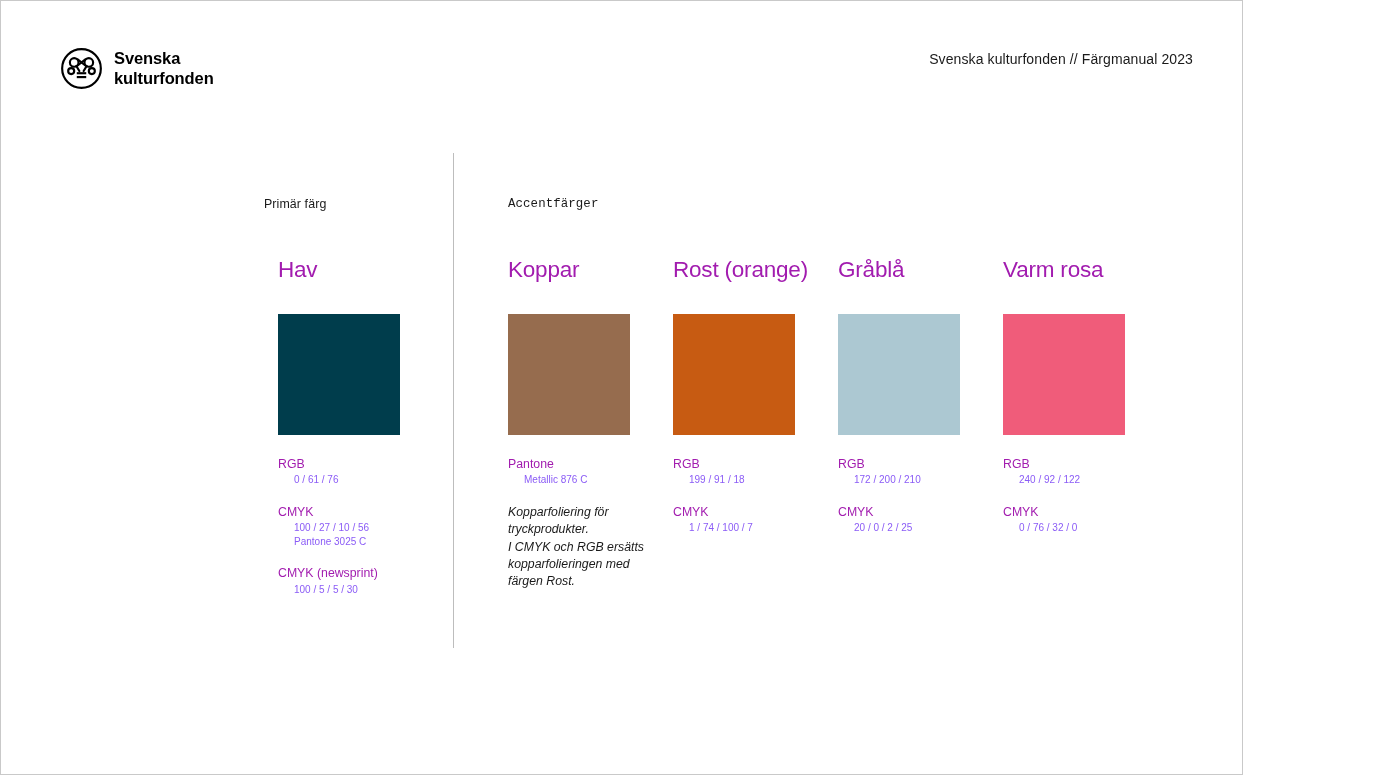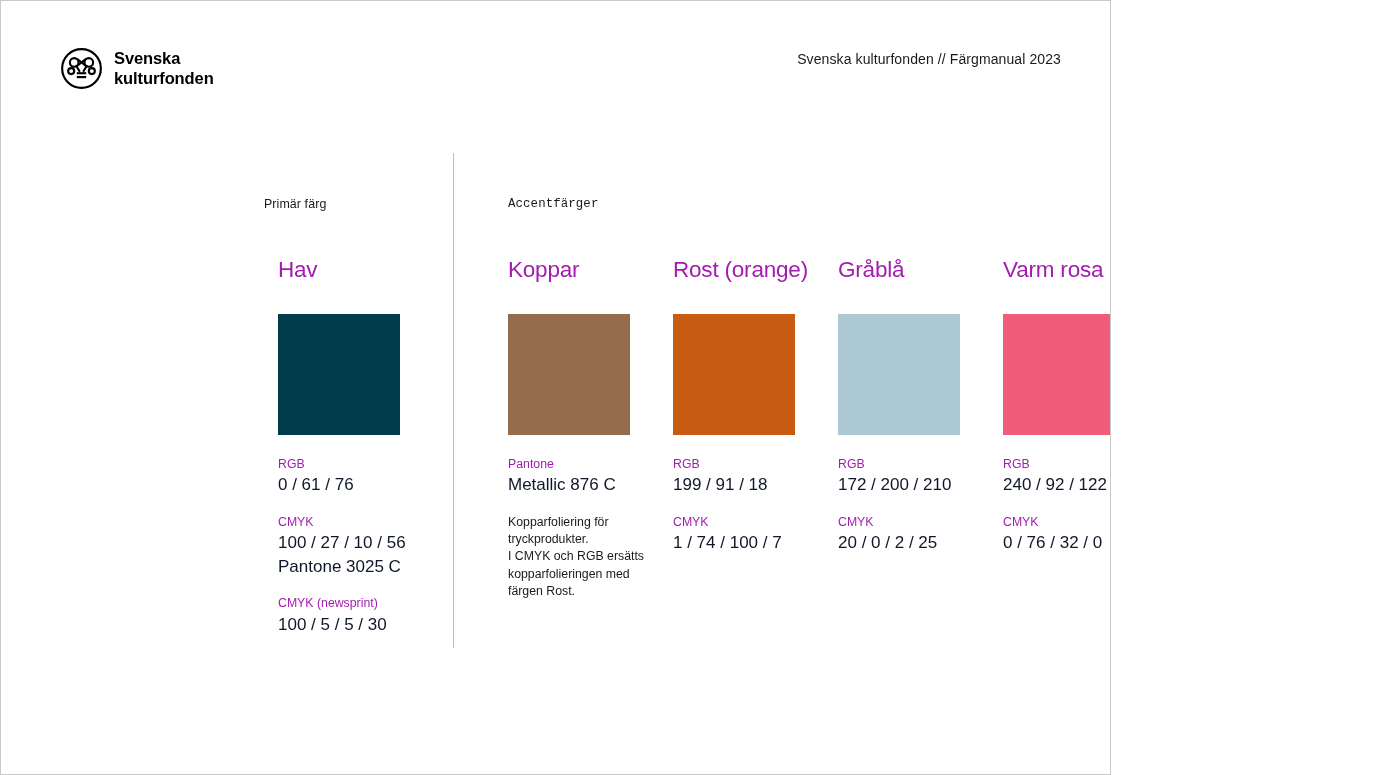--- a/index.html
+++ b/index.html
@@ -9,21 +9,21 @@
     background: #ffffff;
   }
   body {
     font-family: "Liberation Sans", "DejaVu Sans", sans-serif;
     color: #1a1a1a;
     -webkit-font-smoothing: antialiased;
   }
 
   .page {
     position: relative;
-    width: 1111px;
+    width: 1243px;
     height: 775px;
     background: #ffffff;
     box-sizing: border-box;
     border: 1px solid #c9c9c9;
     overflow: hidden;
   }
 
   
   .header {
     position: absolute;
@@ -132,30 +132,32 @@
   }
   .spec-block:last-child { margin-bottom: 0; }
 
   .spec-label {
     font-size: 12.3px;
     line-height: 1.42;
     color: #a21caf;
     white-space: nowrap;
   }
   .spec-value {
-    font-size: 17px;
+    font-size: 10px;
     line-height: 1.42;
-    color: #0f172a;
-    white-space: nowrap;
+    color: #8b5cf6;
+    white-space: nowrap;
+    margin-left: 16px;
   }
   .spec-note {
     font-size: 12.3px;
     line-height: 1.42;
     color: #1a1a1a;
     white-space: pre-line;
+    font-style: italic;
   }
 </style>
 </head>
 <body>
 
 <div class="page">
 
   <div class="header">
 
     <div class="brand">

